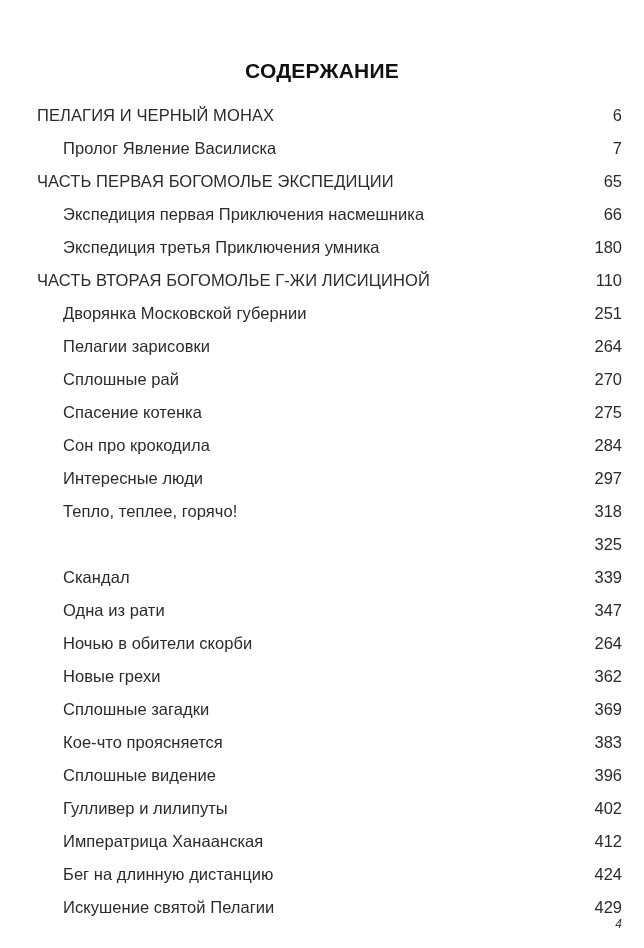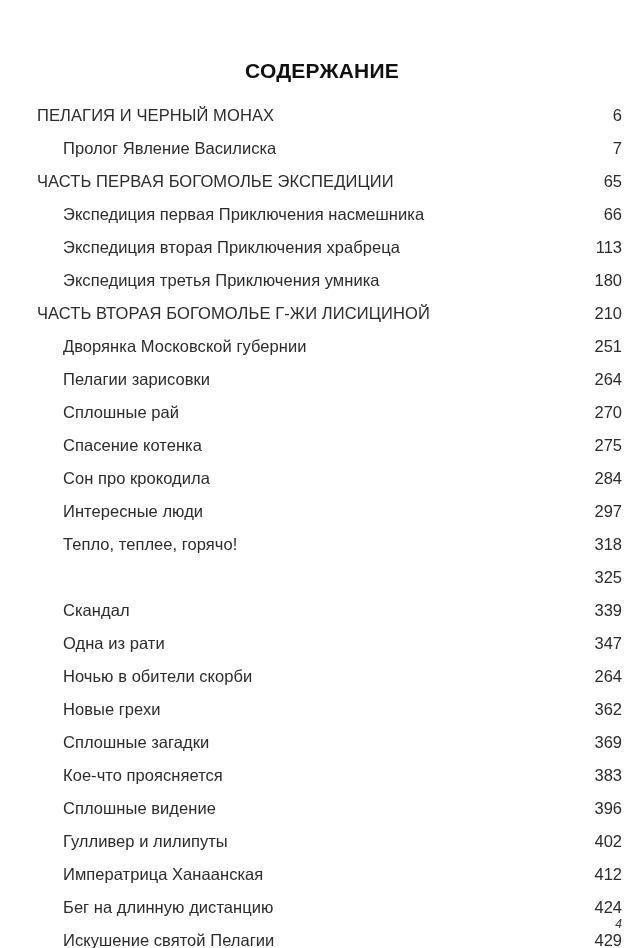--- a/index.html
+++ b/index.html
@@ -107,30 +107,26 @@
       </div>
       <div class="toc-row level-major">
         <span class="toc-label">ЧАСТЬ ПЕРВАЯ БОГОМОЛЬЕ ЭКСПЕДИЦИИ</span>
         <span class="toc-page">65</span>
       </div>
       <div class="toc-row level-sub">
         <span class="toc-label">Экспедиция первая Приключения насмешника</span>
         <span class="toc-page">66</span>
       </div>
       <div class="toc-row level-sub">
-        <span class="toc-label">Экспедиция вторая Приключения храбреца</span>
-        <span class="toc-page">113</span>
-      </div>
-      <div class="toc-row level-sub">
         <span class="toc-label">Экспедиция третья Приключения умника</span>
         <span class="toc-page">180</span>
       </div>
       <div class="toc-row level-major">
         <span class="toc-label">ЧАСТЬ ВТОРАЯ БОГОМОЛЬЕ Г-ЖИ ЛИСИЦИНОЙ</span>
-        <span class="toc-page">210</span>
+        <span class="toc-page">110</span>
       </div>
       <div class="toc-row level-sub">
         <span class="toc-label">Дворянка Московской губернии</span>
         <span class="toc-page">251</span>
       </div>
       <div class="toc-row level-sub">
         <span class="toc-label">Пелагии зарисовки</span>
         <span class="toc-page">264</span>
       </div>
       <div class="toc-row level-sub">

